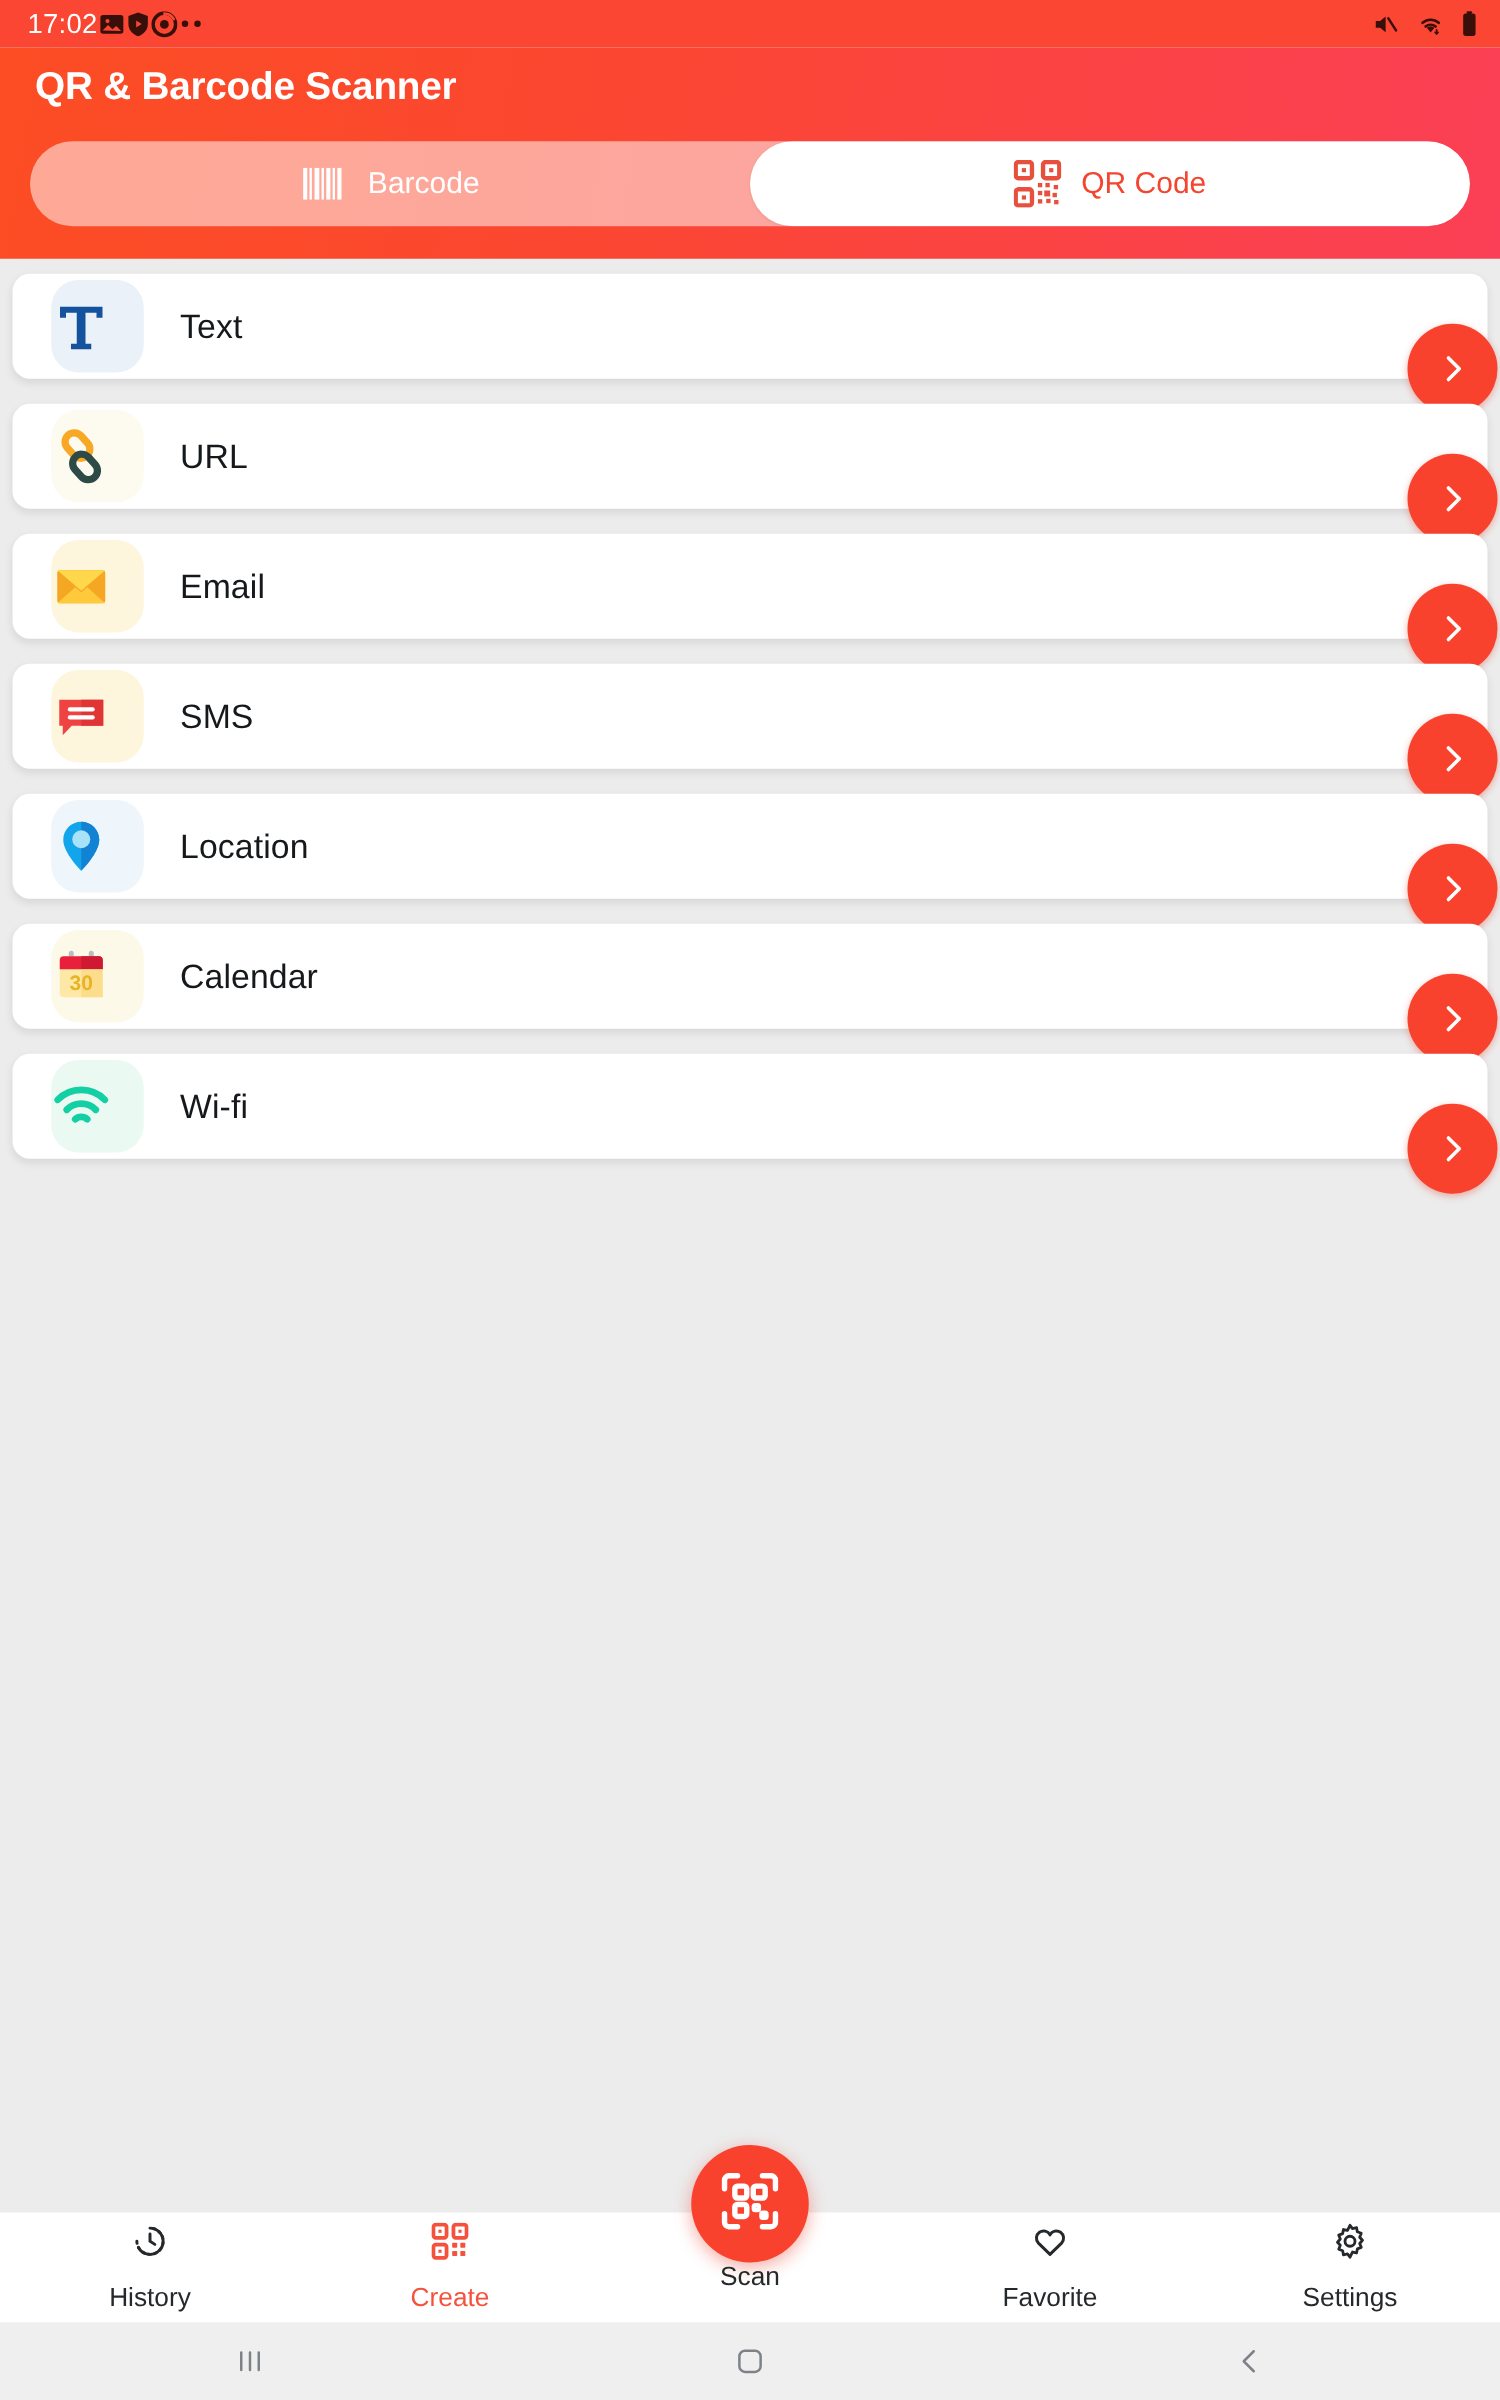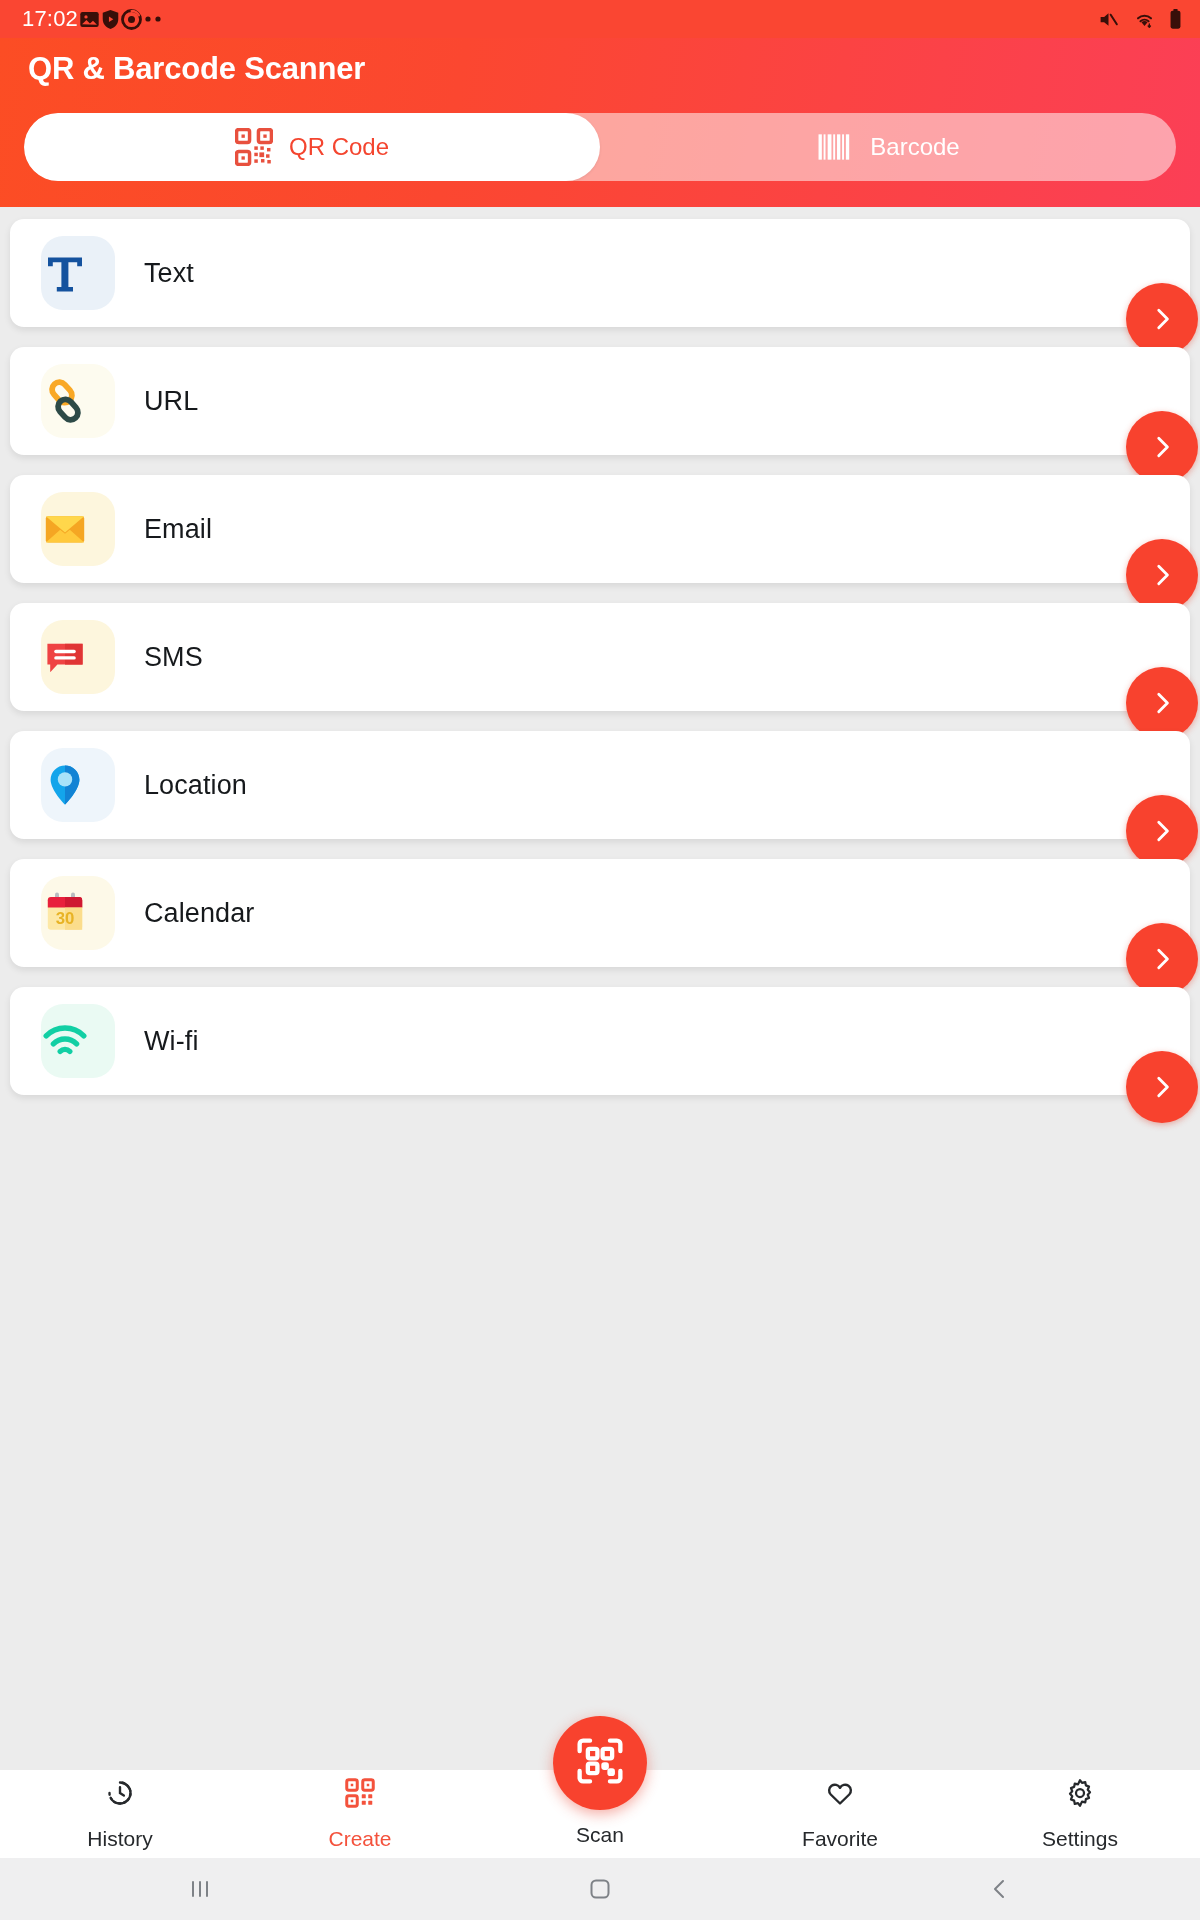--- a/index.html
+++ b/index.html
@@ -75,21 +75,21 @@
   
   .list-wrap{
     position:absolute;
     top:202px; left:0; right:0; bottom:0;
     background:#ececec;
     padding:8px 0 0 0;
     overflow:hidden;
   }
   .card{
     position:relative;
-    height:108px;
+    height:84px;
     margin:9px 10px 20px 10px;
     background:#fff;
     border-radius:14px;
     box-shadow:0 3px 7px rgba(0,0,0,.09);
     display:flex;
     align-items:center;
     padding-left:31px;
   }
   .row-icon{
     width:74px; height:74px;
@@ -147,21 +147,21 @@
     border-radius:50%;
     background:#f8422e;
     display:flex; align-items:center; justify-content:center;
     box-shadow:0 4px 14px rgba(230,60,40,.42);
     z-index:9;
   }
   .fab-label{
     position:absolute;
     left:50%;
     transform:translateX(-50%);
-    bottom:73px;
+    bottom:86px;
     font-size:21px;
     color:#26292c;
     z-index:10;
   }
 
   
   .sys-nav{
     position:absolute;
     left:0; right:0; bottom:0;
     height:62px;
@@ -211,20 +211,34 @@
         <rect x="4.6" y="1" width="4.8" height="2.4" rx="1" fill="#2a0b06"></rect>
         <rect x="1.6" y="3" width="10.8" height="19.6" rx="2.3" fill="#2a0b06"></rect>
       </svg>
   </div>
 </div>
 
 <div class="header">
   <div class="app-title">QR &amp; Barcode Scanner</div>
 
   <div class="tabs">
+    <div class="tab">
+      <span class="tab-icon">
+        <svg width="38" height="32" viewBox="0 0 30 24" fill="#fff">
+          <rect x="2" y="2" width="2.6" height="20"></rect>
+            <rect x="6" y="2" width="1.5" height="20"></rect>
+          <rect x="9.2" y="2" width="3" height="20"></rect>
+            <rect x="13.6" y="2" width="1.5" height="20"></rect>
+          <rect x="16.6" y="2" width="2.6" height="20"></rect>
+            <rect x="20.6" y="2" width="1.5" height="20"></rect>
+          <rect x="23.6" y="2" width="2.6" height="20"></rect>
+        </svg>
+      </span>
+      <span class="tab-label">Barcode</span>
+    </div>
     <div class="tab active">
       <span class="tab-icon">
         <svg width="38" height="38" viewBox="0 0 24 24" fill="#e8503e">
           <rect x="1" y="1" width="8.2" height="8.2" rx="1.4" fill="none" stroke="#e8503e" stroke-width="2.2"></rect>
           <rect x="4.1" y="4.1" width="2.1" height="2.1" fill="#e8503e"></rect>
           <rect x="14.8" y="1" width="8.2" height="8.2" rx="1.4" fill="none" stroke="#e8503e" stroke-width="2.2"></rect>
           <rect x="17.9" y="4.1" width="2.1" height="2.1" fill="#e8503e"></rect>
           <rect x="1" y="14.8" width="8.2" height="8.2" rx="1.4" fill="none" stroke="#e8503e" stroke-width="2.2"></rect>
           <rect x="4.1" y="17.9" width="2.1" height="2.1" fill="#e8503e"></rect>
           <rect x="12.2" y="11.6" width="2.2" height="2.2"></rect>
@@ -233,34 +247,20 @@
             <rect x="12.2" y="15.6" width="2.2" height="2.2"></rect>
           <rect x="15.4" y="15.4" width="3" height="3"></rect>
             <rect x="19.6" y="16.6" width="2.2" height="2.2"></rect>
           <rect x="12.2" y="19.8" width="2.2" height="2.2"></rect>
             <rect x="16.4" y="19.6" width="2.2" height="2.2"></rect>
           <rect x="20.4" y="20.2" width="2.2" height="2.2"></rect>
         </svg>
       </span>
       <span class="tab-label">QR Code</span>
     </div>
-    <div class="tab">
-      <span class="tab-icon">
-        <svg width="38" height="32" viewBox="0 0 30 24" fill="#fff">
-          <rect x="2" y="2" width="2.6" height="20"></rect>
-            <rect x="6" y="2" width="1.5" height="20"></rect>
-          <rect x="9.2" y="2" width="3" height="20"></rect>
-            <rect x="13.6" y="2" width="1.5" height="20"></rect>
-          <rect x="16.6" y="2" width="2.6" height="20"></rect>
-            <rect x="20.6" y="2" width="1.5" height="20"></rect>
-          <rect x="23.6" y="2" width="2.6" height="20"></rect>
-        </svg>
-      </span>
-      <span class="tab-label">Barcode</span>
-    </div>
   </div>
 </div>
 
 <div class="list-wrap">
 
   <div class="card">
     <div class="row-icon" style="background:#eaf1f8;">
       <svg width="48" height="48" viewBox="0 0 24 24">
           <path d="M3.5 4.2h17v4.4h-2.4V6.6h-4.4v12.4h2.3v2.2H7.9V19h2.3V6.6H5.9v2h-2.4z" fill="#14529e"></path>
         </svg>

